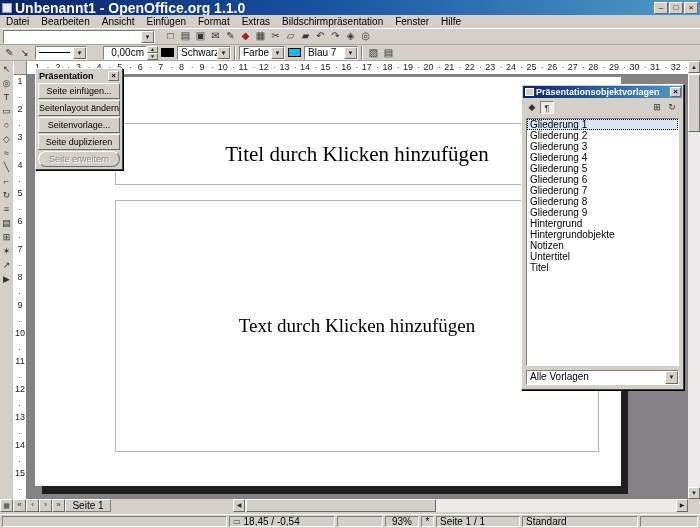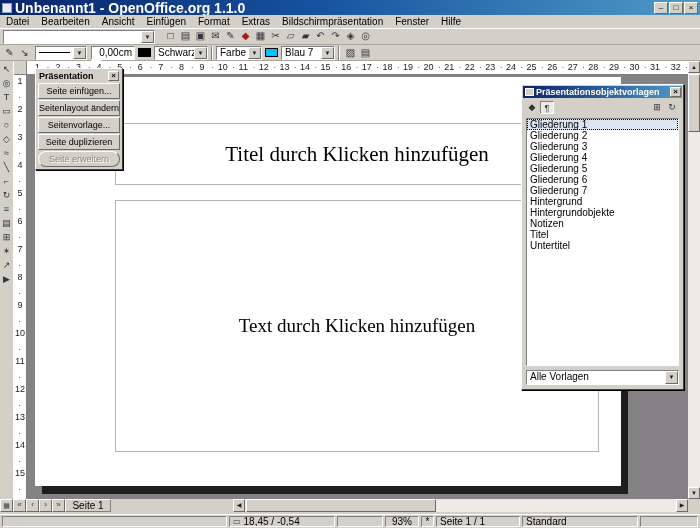--- a/index.html
+++ b/index.html
@@ -29,21 +29,21 @@
   .urlcombo{width:152px;}
   .iconrow{display:flex;align-items:center;margin-left:8px;}
   .tbicon{width:15px;height:15px;font-size:10px;line-height:14px;text-align:center;color:#35353d;}
 
   
   .objbar{position:absolute;top:45px;left:0;width:700px;height:16px;display:flex;align-items:center;
           padding-left:2px;border-bottom:1px solid #aaa69e;}
   .objbar .tbicon{height:14px;line-height:13px;}
   .linestyle{width:52px;margin-left:3px;}
   .line-sample{flex:1;align-self:center;height:0;border-top:1px solid #000;margin:0 3px;}
-  .spinwrap{display:flex;height:14px;margin-left:4px;flex-direction:column;}
+  .spinwrap{display:flex;height:14px;margin-left:16px;}
   .spin-text{width:44px;background:#fff;border:1px solid;border-color:#808080 #fff #fff #808080;
              font-size:10px;line-height:12px;text-align:right;padding-right:2px;}
   .spin-btns{display:flex;flex-direction:column;width:11px;}
   .spin-b{flex:1;background:#d4d0c8;border:1px solid;border-color:#fff #6a6a6a #6a6a6a #fff;
           font-size:5px;line-height:5px;text-align:center;color:#222;}
   .swatch{width:13px;height:9px;border:1px solid #000;margin:0 3px;flex:0 0 auto;}
   .w54{width:54px;} .w46{width:46px;}
   .vsep{width:2px;height:14px;margin:0 3px;border-left:1px solid #808080;border-right:1px solid #fff;}
 
   
@@ -341,25 +341,27 @@
     </div>
     <div class="stylist-list">
 
     <div class="style-item selected">Gliederung 1</div>
         <div class="style-item">Gliederung 2</div>
         <div class="style-item">Gliederung 3</div>
         <div class="style-item">Gliederung 4</div>
         <div class="style-item">Gliederung 5</div>
         <div class="style-item">Gliederung 6</div>
         <div class="style-item">Gliederung 7</div>
+        <div class="style-item">Gliederung 8</div>
+        <div class="style-item">Gliederung 9</div>
         <div class="style-item">Hintergrund</div>
         <div class="style-item">Hintergrundobjekte</div>
         <div class="style-item">Notizen</div>
+        <div class="style-item">Untertitel</div>
         <div class="style-item">Titel</div>
-        <div class="style-item">Untertitel</div>
       </div>
     <div class="combo stylist-combo">
       <span class="combo-text">Alle Vorlagen</span>
       <span class="combo-arrow">▼</span>
     </div>
   </div>
 
   <div class="vscroll">
     <span class="vs-btn vs-up">▲</span>
     <span class="vs-thumb"></span>

